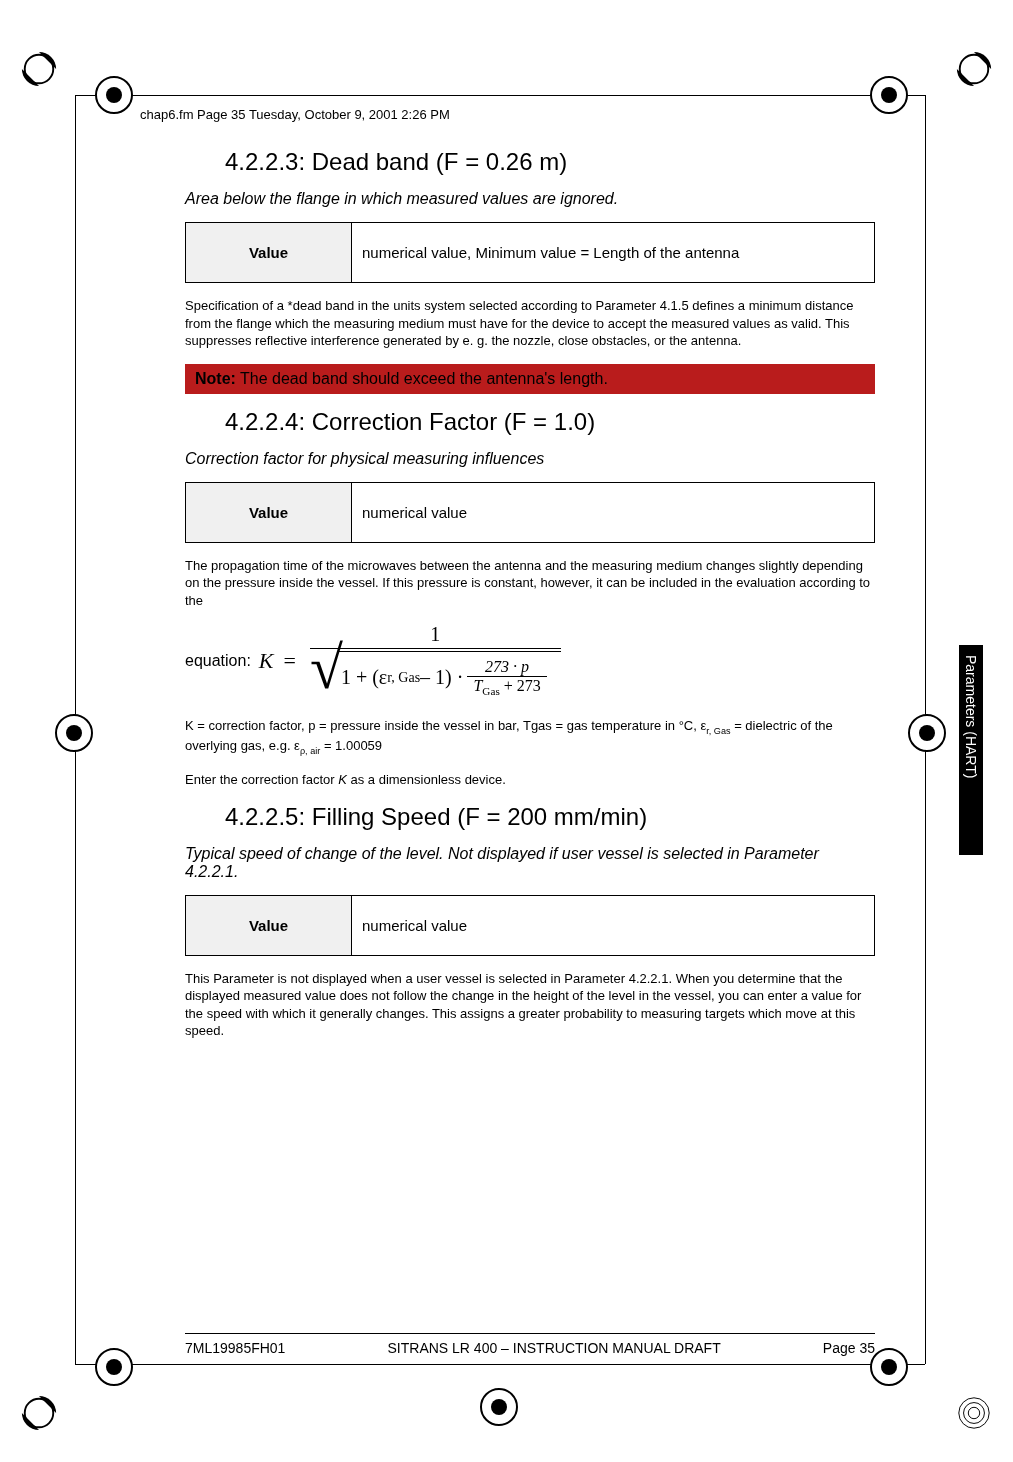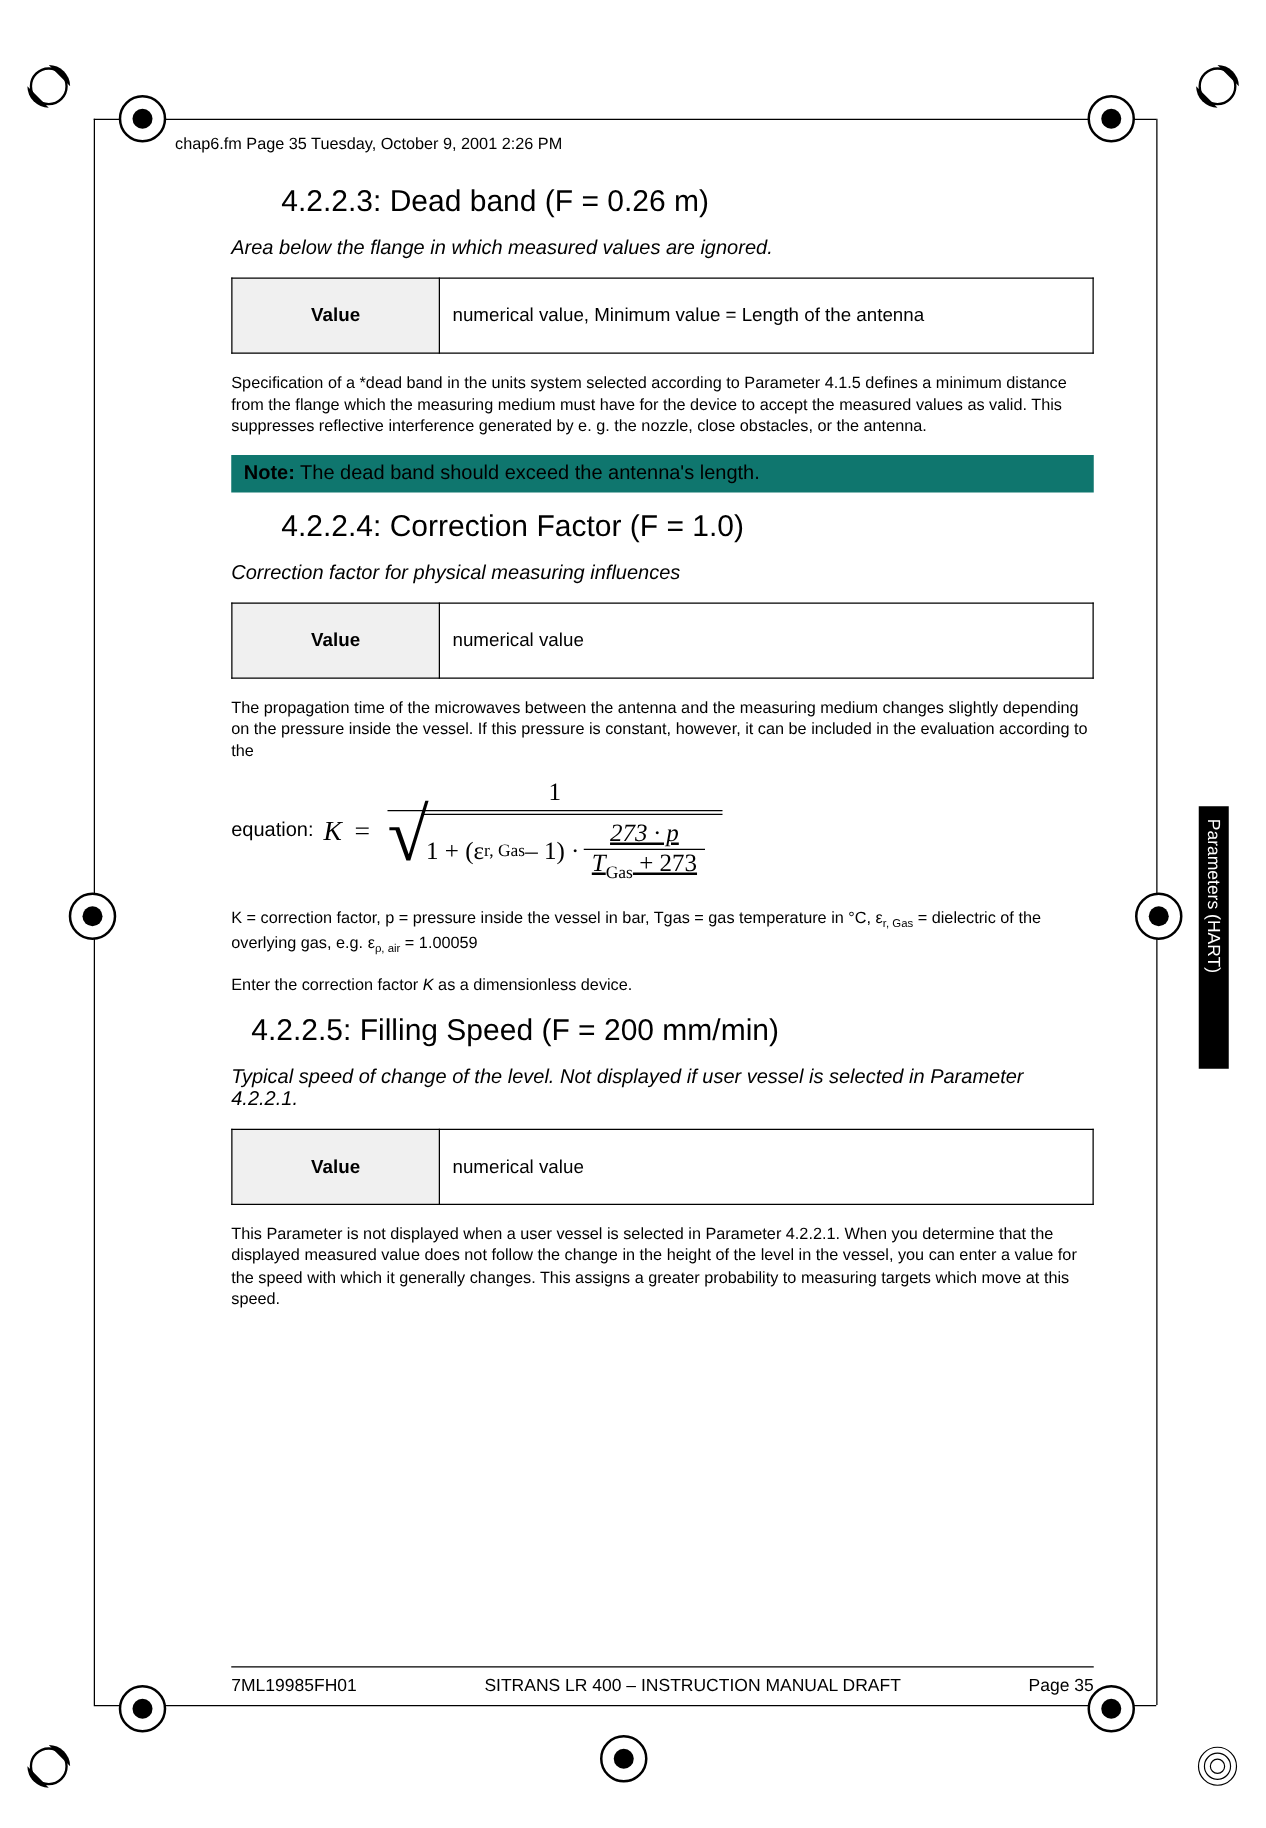--- a/index.html
+++ b/index.html
@@ -51,21 +51,21 @@
     text-align:center;
     font-weight:bold;
     background:#f0f0f0;
   }
   p.body{
     font-size:13px;
     margin:0 0 14px 0;
     line-height:1.35;
   }
   .note-box{
-    background:#0f766e;
+    background:#b91c1c;
     padding:6px 10px;
     font-size:16px;
     margin:0 0 14px 0;
   }
   .note-box b{
     font-family:"Arial Narrow",Arial,sans-serif;
     font-stretch:condensed;
     font-weight:bold;
   }
   .equation-row{
@@ -94,21 +94,21 @@
   .denom{
     display:flex;
     align-items:center;
     padding-top:2px;
   }
   .sqrt{display:flex;align-items:stretch;}
   .sqrt-sign{font-size:60px;line-height:48px;margin-right:-6px;position:relative;top:-7px;}
   .sqrt-body{border-top:1.5px solid #000;padding:4px 10px 0 4px;display:flex;align-items:center;font-size:20px;}
   .frac-inner{display:flex;flex-direction:column;align-items:center;margin:0 4px;}
   .frac-inner .bar{border-top:1.5px solid #000;width:100%;}
-  .frac-inner .n,.frac-inner .d{font-size:20px;padding:0 6px;white-space:nowrap;text-decoration:underline;}
+  .frac-inner .n,.frac-inner .d{font-size:16px;padding:0 6px;white-space:nowrap;}
   .eq-K{
     font-family:"Times New Roman",serif;
     font-style:italic;
     font-size:22px;
     padding:0 10px 0 4px;
   }
   .eq-eq{
     font-family:"Times New Roman",serif;
     font-size:22px;
     padding-right:14px;
@@ -268,21 +268,21 @@
     </span>
   </div>
 
   <p class="body">
     <span>K = correction factor, p = pressure inside the vessel in bar, Tgas = gas temperature in °C, ε</span><sub>r, Gas</sub><span> = dielectric of the overlying gas, e.g. ε</span><sub>ρ, air</sub><span> = 1.00059</span>
   </p>
   <p class="body">
     <span>Enter the correction factor </span><i>K</i><span> as a dimensionless device.</span>
   </p>
 
-  <h3 style="margin-left:16px;">4.2.2.5: Filling Speed (F = 200 mm/min)</h3>
+  <h3 style="margin-left:40px;">4.2.2.5: Filling Speed (F = 200 mm/min)</h3>
   <p class="italic-desc">Typical speed of change of the level. Not displayed if user vessel is selected in Parameter 4.2.2.1.</p>
   <table class="value-table">
     <tbody>
         <tr>
       <td class="label">Value</td>
       <td>numerical value</td>
     </tr>
   </tbody>
     </table>
   <p class="body">This Parameter is not displayed when a user vessel is selected in Parameter 4.2.2.1. When you determine that the displayed measured value does not follow the change in the height of the level in the vessel, you can enter a value for the speed with which it generally changes. This assigns a greater probability to measuring targets which move at this speed.</p>

